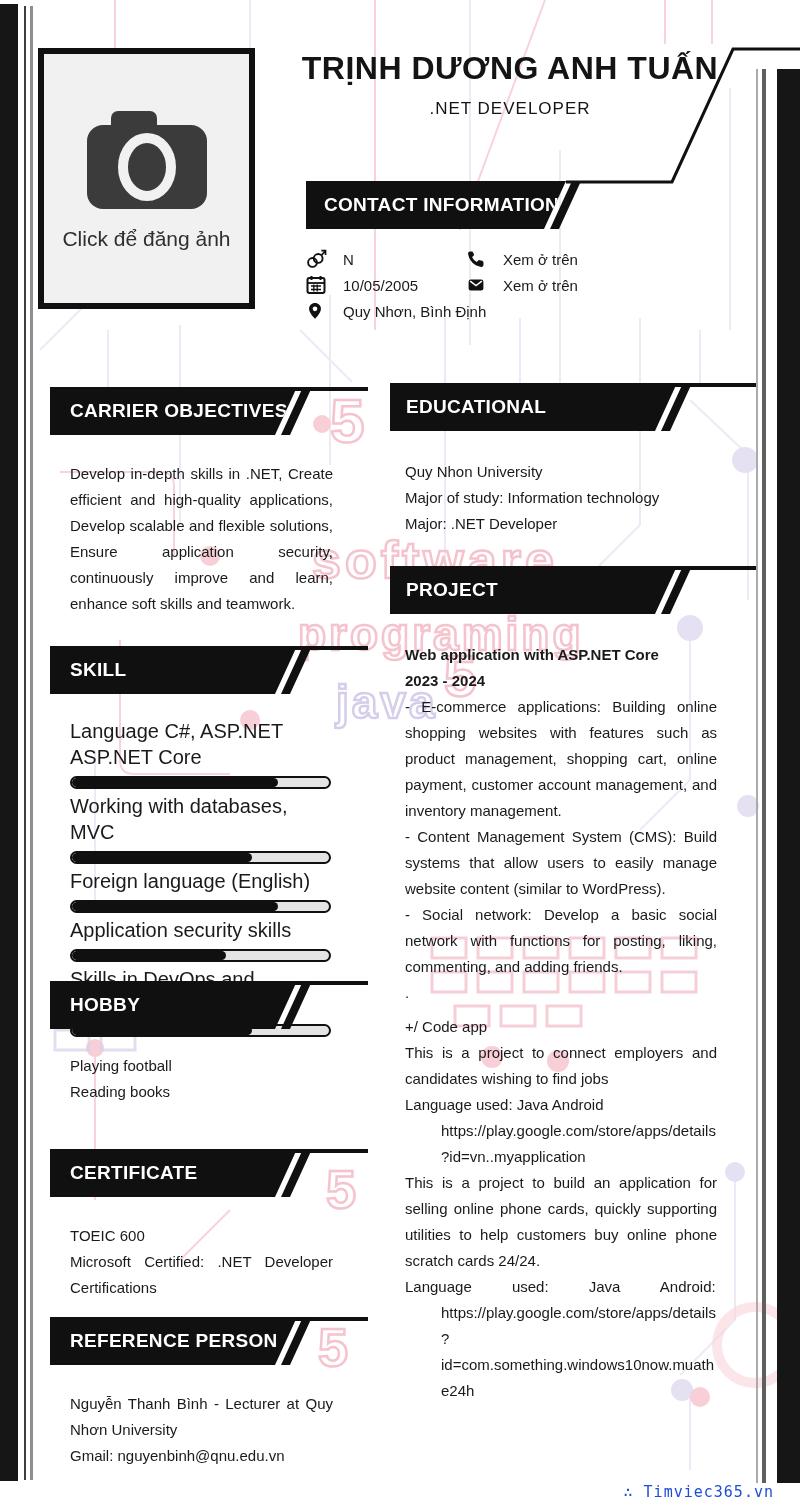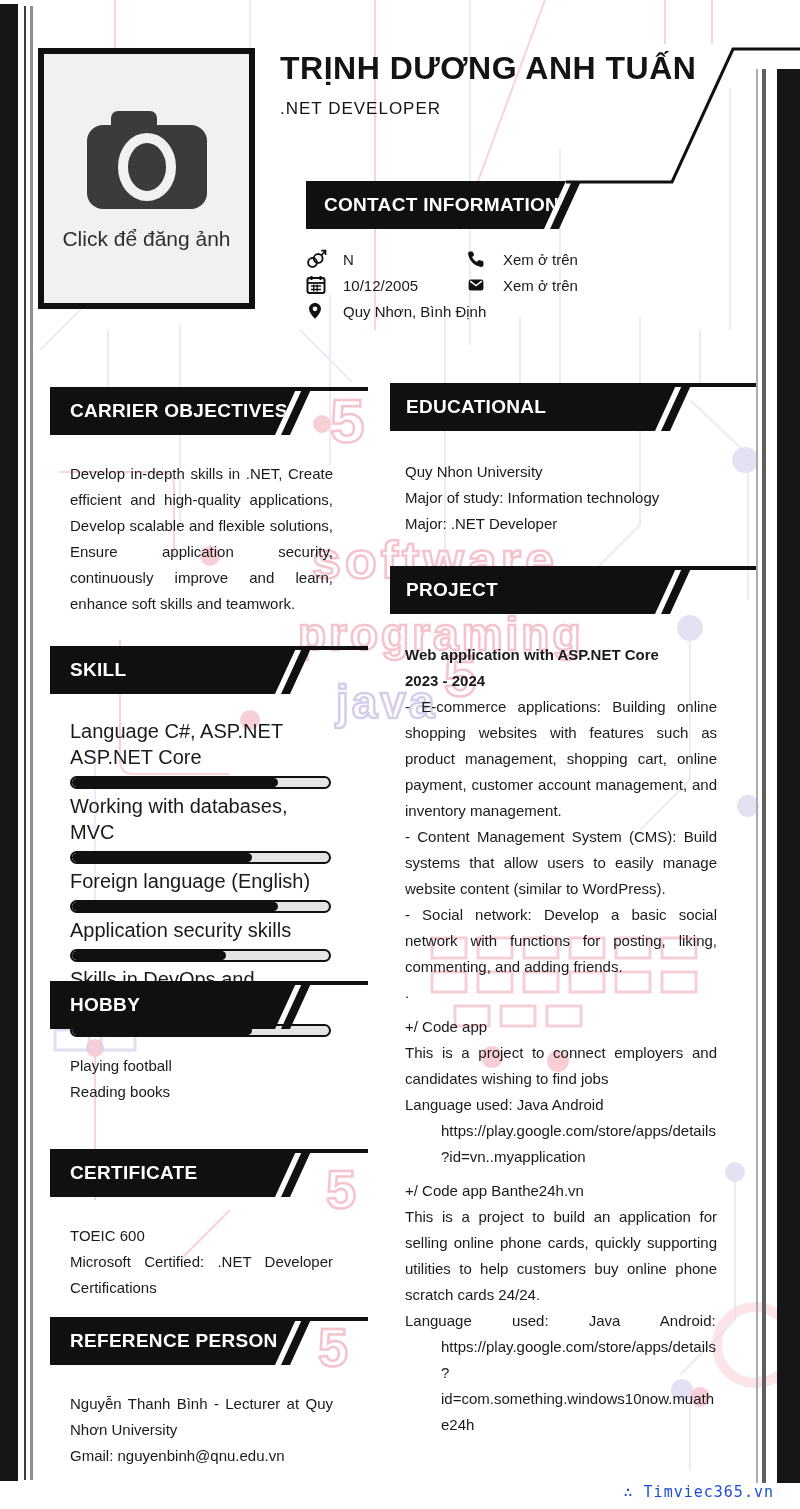--- a/index.html
+++ b/index.html
@@ -18,21 +18,21 @@
   svg.decor { position:absolute; left:0; top:0; z-index:0; pointer-events:none; }
   svg.accents { position:absolute; left:0; top:0; z-index:1; pointer-events:none; }
 
   
   .photo { position:absolute; left:38px; top:48px; width:217px; height:261px; border:6px solid #101010;
            background:#f1f1f1; z-index:2; display:flex; flex-direction:column; align-items:center;
            justify-content:center; cursor:pointer; }
   .photo-label { margin-top:16px; font-size:21px; color:#2f2f2f; }
 
   
-  .namewrap { position:absolute; left:280px; top:50px; width:460px; text-align:left; z-index:2; }
+  .namewrap { position:absolute; left:280px; top:50px; width:460px; text-align:center; z-index:2; }
   .cv-name  { font-size:32px; font-weight:700; letter-spacing:0.5px; color:#141414; }
   .cv-title { margin-top:12px; font-size:17px; font-weight:500; letter-spacing:1px; color:#141414; }
 
   
   .banner { position:relative; height:48px; }
   .bline  { position:absolute; top:0; left:0; height:4px; background:#101010; }
   .bmain  { position:absolute; top:0; left:0; height:48px; background:#101010; color:#fff;
             font-weight:700; font-size:19px; line-height:48px; letter-spacing:0.3px;
             padding-left:20px; clip-path:polygon(0 0,100% 0,calc(100% - 22px) 100%,0 100%); }
   .sliver { position:absolute; top:0; width:31px; height:48px; background:#101010;
@@ -222,21 +222,21 @@
       </div>
       <div class="crow">
         <span class="cicon">
           <svg width="20" height="20" viewBox="0 0 20 20">
               <rect x="1.5" y="3" width="17" height="15" rx="2" fill="none" stroke="#111" stroke-width="2"></rect>
               <path d="M1.5 8 H18.5" stroke="#111" stroke-width="1.8"></path>
               <path d="M5.5 1 V5 M14.5 1 V5" stroke="#111" stroke-width="2"></path>
               <path d="M5 11 H15 M5 14.5 H15 M7.8 9.5 V16.5 M11.2 9.5 V16.5" stroke="#111" stroke-width="1.3"></path>
             </svg>
         </span>
-        <span class="cval">10/12/2005</span>
+        <span class="cval">10/05/2005</span>
       </div>
       <div class="crow">
         <span class="cicon">
           <svg width="18" height="20" viewBox="0 0 20 20">
               <path d="M10 1.2 C6.3 1.2 3.4 4 3.4 7.6 C3.4 12.4 10 18.8 10 18.8 C10 18.8 16.6 12.4 16.6 7.6 C16.6 4 13.7 1.2 10 1.2 Z" fill="#111"></path>
               <circle cx="10" cy="7.6" r="2.6" fill="#fff"></circle>
             </svg>
         </span>
         <span class="cval">Quy Nhơn, Bình Định</span>
       </div>
@@ -372,21 +372,20 @@
       <p class="bold">Web application with ASP.NET Core</p>
       <p class="bold">2023 - 2024</p>
       <p class="just">- E-commerce applications: Building online shopping websites with features such as product management, shopping cart, online payment, customer account management, and inventory management.</p>
       <p class="just">- Content Management System (CMS): Build systems that allow users to easily manage website content (similar to WordPress).</p>
       <p class="just">- Social network: Develop a basic social network with functions for posting, liking, commenting, and adding friends.</p>
       <p>.</p>
       <p class="gap8">+/ Code app</p>
       <p class="just">This is a project to connect employers and candidates wishing to find jobs</p>
       <p>Language used: Java Android</p>
       <p class="url">https://play.google.com/store/apps/details?id=vn..myapplication</p>
-      <p class="gap8">+/ Code app Banthe24h.vn</p>
       <p class="just">This is a project to build an application for selling online phone cards, quickly supporting utilities to help customers buy online phone scratch cards 24/24.</p>
       <p class="spread">Language used: Java Android:</p>
       <p class="url">https://play.google.com/store/apps/details?id=com.something.windows10now.muathe24h</p>
     </div>
   </div>
 
   <div class="watermark">∴ Timviec365.vn</div>
 
 </div>
 

